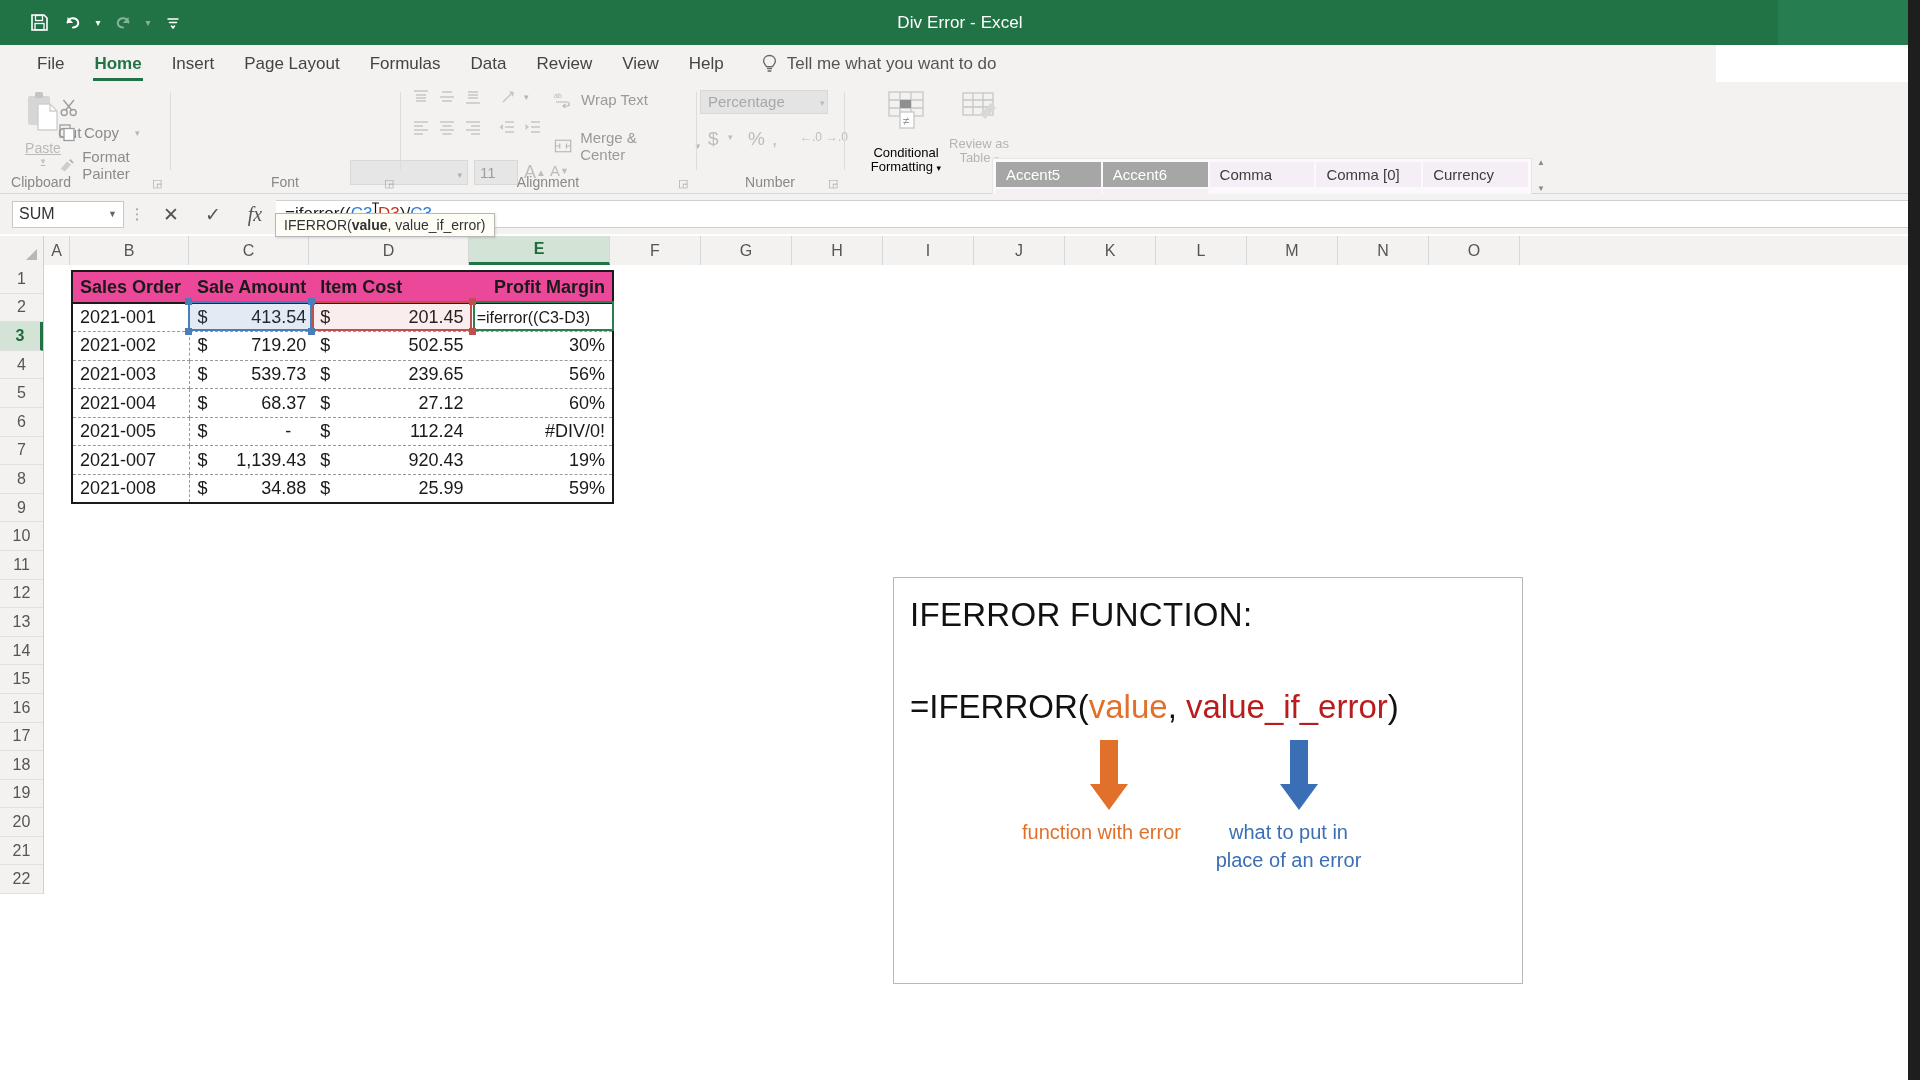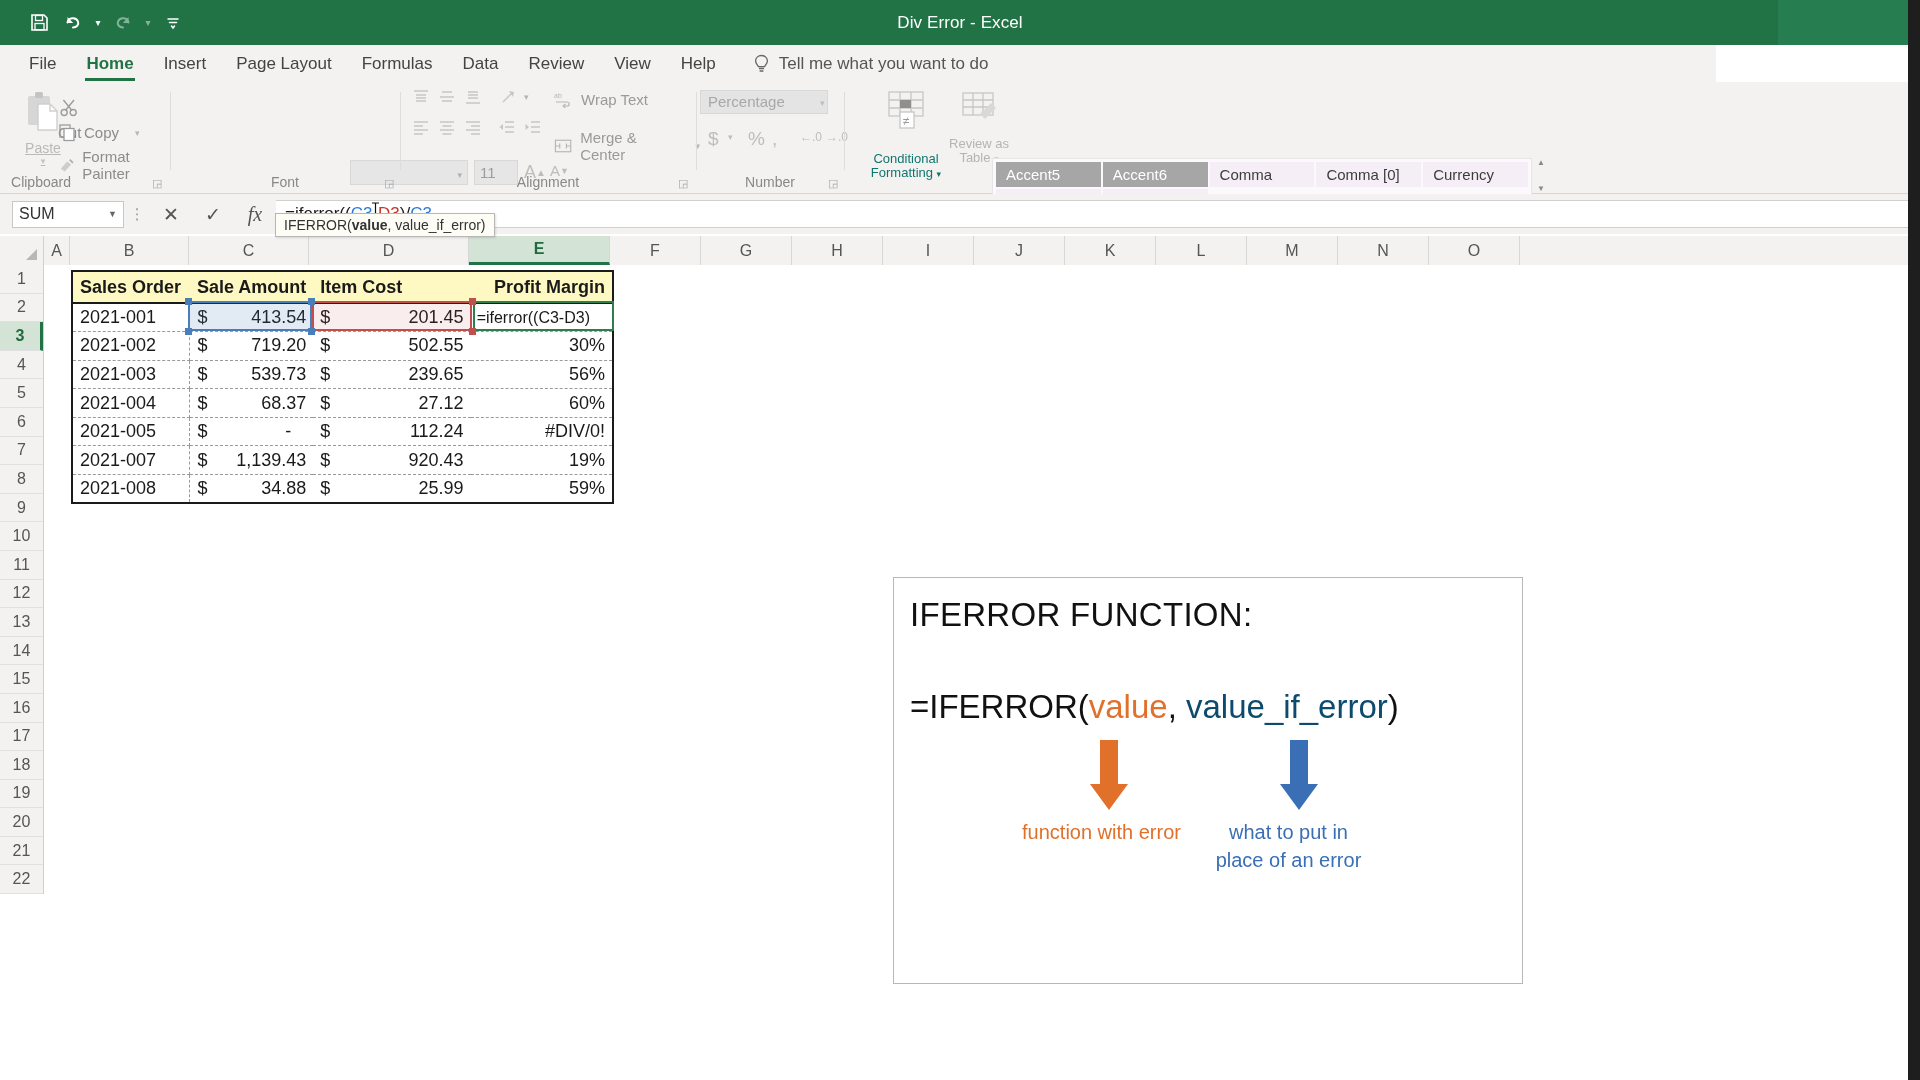--- a/index.html
+++ b/index.html
@@ -25,21 +25,21 @@
     color:#ffffff; font-size: 10px; }
   .qat-dim { opacity: 0.45; }
   .title-text {
     position: absolute; left: 0; right: 0; text-align: center;
     color: #ffffff; font-size: 17px; letter-spacing: .1px;
   }
 
   
   .tabbar {
     position: absolute; left: 0; top: 45px; width: 1716px; height: 37px;
-    background: #f3f2f1; display: flex; align-items: center; padding-left: 14px;
+    background: #f3f2f1; display: flex; align-items: center; padding-left: 22px;
   }
   .tab {
     font-size: 17px; color: #444444; padding: 0 15px; height: 37px;
     display: flex; align-items: center; position: relative;
   }
   .tab.active { color: #217346; font-weight: 600; }
   .tab.active::after {
     content:""; position: absolute; left: 14px; right: 14px; bottom: 1px;
     height: 3px; background: #217346;
   }
@@ -163,21 +163,21 @@
   
   .dtable {
     position:absolute; left: 71px; top: 5px; width: 543px;
     border: 2px solid #1a1a1a; border-collapse: collapse;
   }
   .dtable td, .dtable th {
     height: 28.6px; padding: 0 7px; font-size: 18px; color:#1a1a1a;
     border-bottom: 1px dashed #9a9a9a; white-space: nowrap;
   }
   .dtable th {
-    background: #fef9c3; font-weight: 700; text-align:left;
+    background: #ec4899; font-weight: 700; text-align:left;
     border-bottom: 2px solid #1a1a1a; font-size: 18px; height: 32px;
   }
   .dtable th.r { text-align: right; }
   .dtable tr:last-child td { border-bottom: 0; }
   .cell-money { position: relative; text-align: right; }
   .cell-money .dollar { position:absolute; left: 7px; }
   .cell-so { border-right: 1px dashed #9a9a9a; }
   .cell-pct { text-align: right; padding-right: 12px; }
 
   
@@ -205,21 +205,21 @@
   }
   .panel-title {
     position:absolute; left: 16px; top: 18px; font-size: 33px; font-weight: 400;
     color:#111; letter-spacing: .3px;
   }
   .panel-formula {
     position:absolute; left: 16px; top: 110px; font-size: 33px; color:#111;
     white-space: nowrap;
   }
   .tk-orange { color:#e0702a; }
-  .tk-blue   { color:#0c4a6e; }
+  .tk-blue   { color:#b91c1c; }
 
   .arrow { position:absolute; }
   .arrow .stem { width: 18px; margin: 0 auto; }
   .arrow .head { width: 0; height: 0; margin: 0 auto; }
 
   .cap {
     position:absolute; text-align:center; font-size: 20px; line-height: 28px;
   }
   .cap.orange { color:#e0702a; }
   .cap.blue   { color:#3a6fb5; }
@@ -442,21 +442,21 @@
 
     <div class="grp" style="left:846px; width:710px;">
       <div style="position:absolute; left:24px; top:8px; width:72px; text-align:center; color:#b4b4b4;">
         <svg width="46" height="42" viewBox="0 0 46 42">
             <rect x="6" y="2" width="34" height="24" fill="none" stroke="#c6c6c6" stroke-width="1.3"></rect>
             <path d="M6 10 H40 M6 18 H40 M17 2 V26 M28 2 V26" stroke="#c6c6c6" stroke-width="1.3"></path>
             <rect x="17" y="10" width="11" height="8" fill="#8f8f8f"></rect>
             <rect x="17" y="22" width="14" height="16" fill="#fff" stroke="#c6c6c6" stroke-width="1.3"></rect>
             <text x="20" y="35" font-size="12" fill="#9a9a9a">≠</text>
           </svg>
-        <div style="font-size:13px; line-height:14px; color:#0f766e; margin-top:16px;"><span>Conditional</span><br><span>Formatting</span> <span style="font-size:9px;">▾</span></div>
+        <div style="font-size:13px; line-height:14px; color:#000000; margin-top:10px;"><span>Conditional</span><br><span>Formatting</span> <span style="font-size:9px;">▾</span></div>
       </div>
       <div style="position:absolute; left:100px; top:8px; width:66px; text-align:center; color:#b4b4b4;">
         <svg width="42" height="42" viewBox="0 0 42 42">
             <rect x="5" y="3" width="30" height="22" fill="none" stroke="#c6c6c6" stroke-width="1.3"></rect>
             <path d="M5 10 H35 M5 17 H35 M15 3 V25 M25 3 V25" stroke="#c6c6c6" stroke-width="1.3"></path>
             <path d="M22 24 L33 13 L38 18 L27 29 Z" fill="#d8d8d8"></path>
           </svg>
         <div style="font-size:13px; line-height:14px; color:#b4b4b4; margin-top:1px;"><span>Review as</span><br><span>Table</span> <span style="font-size:9px;">▾</span></div>
       </div>
       <div class="grp-label" style="left:0; width:700px;">Styles</div>

